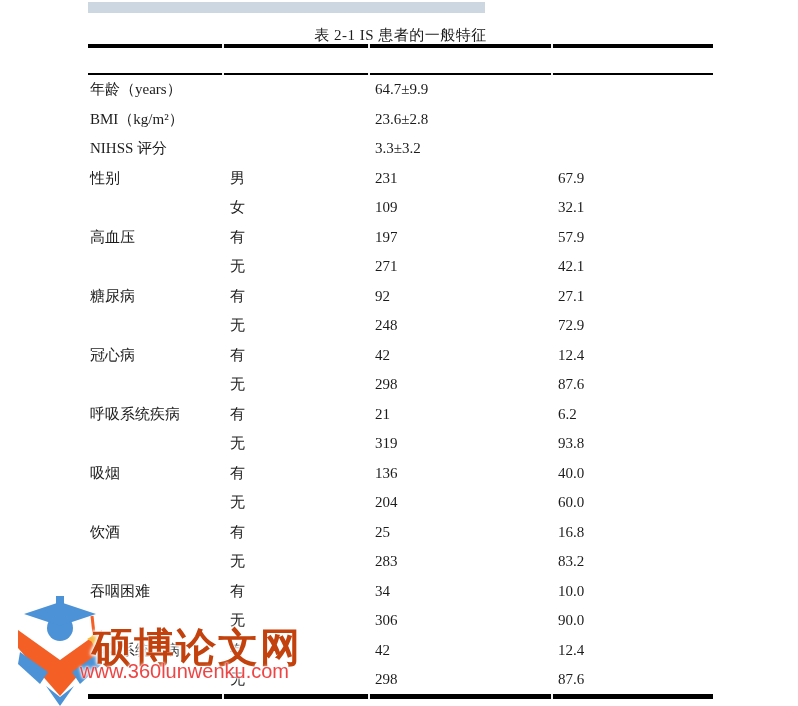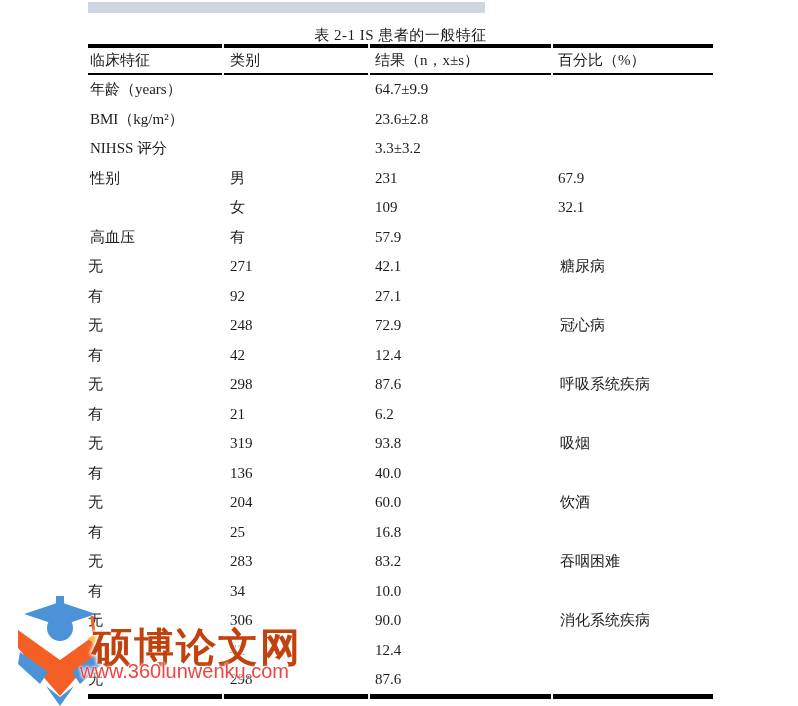--- a/index.html
+++ b/index.html
@@ -62,26 +62,20 @@
 
 <div class="title">表 2-1 IS 患者的一般特征</div>
 
 <div class="table-area">
   <div class="hline top">
     <i class="notch n1"></i>
     <i class="notch n2"></i>
     <i class="notch n3"></i>
   </div>
 
-  <div class="header-row grid">
-    <div class="cell c0">临床特征</div>
-    <div class="cell c1">类别</div>
-    <div class="cell c2">结果（n，x±s）</div>
-    <div class="cell c3">百分比（%）</div>
-  </div>
 
   <div class="hline mid">
     <i class="notch n1"></i>
     <i class="notch n2"></i>
     <i class="notch n3"></i>
   </div>
 
   <div class="rows grid" id="rows">
       <div class="cell c0">年龄（years）</div>
       <div class="cell c1"></div>
@@ -98,20 +92,21 @@
       <div class="cell c0">性别</div>
       <div class="cell c1">男</div>
       <div class="cell c2">231</div>
       <div class="cell c3">67.9</div>
       <div class="cell c0"></div>
       <div class="cell c1">女</div>
       <div class="cell c2">109</div>
       <div class="cell c3">32.1</div>
       <div class="cell c0">高血压</div>
       <div class="cell c1">有</div>
+      <div class="cell c2">197</div>
       <div class="cell c3">57.9</div>
       <div class="cell c0"></div>
       <div class="cell c1">无</div>
       <div class="cell c2">271</div>
       <div class="cell c3">42.1</div>
       <div class="cell c0">糖尿病</div>
       <div class="cell c1">有</div>
       <div class="cell c2">92</div>
       <div class="cell c3">27.1</div>
       <div class="cell c0"></div>

